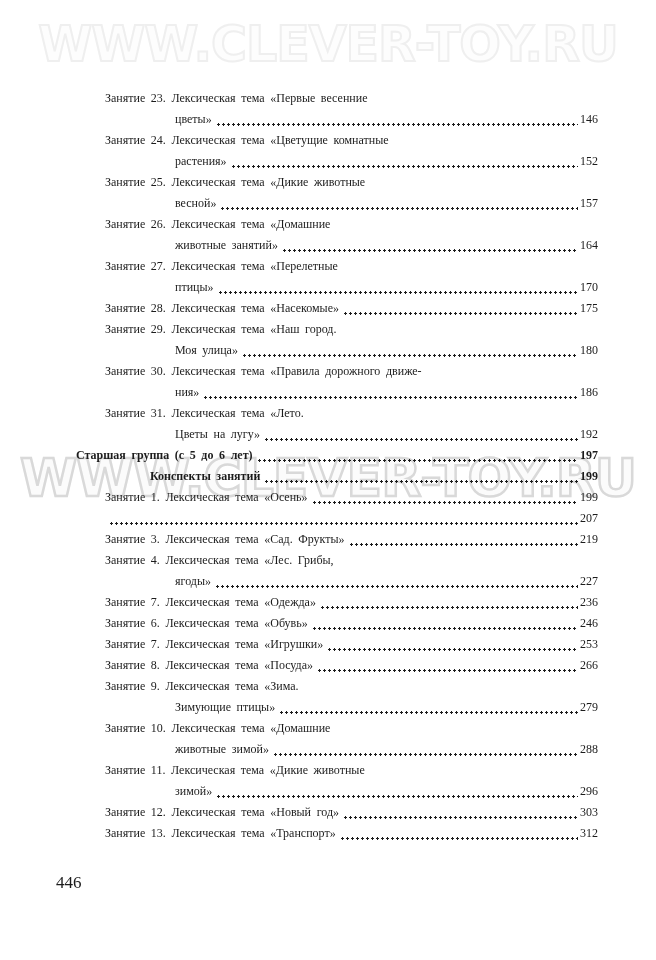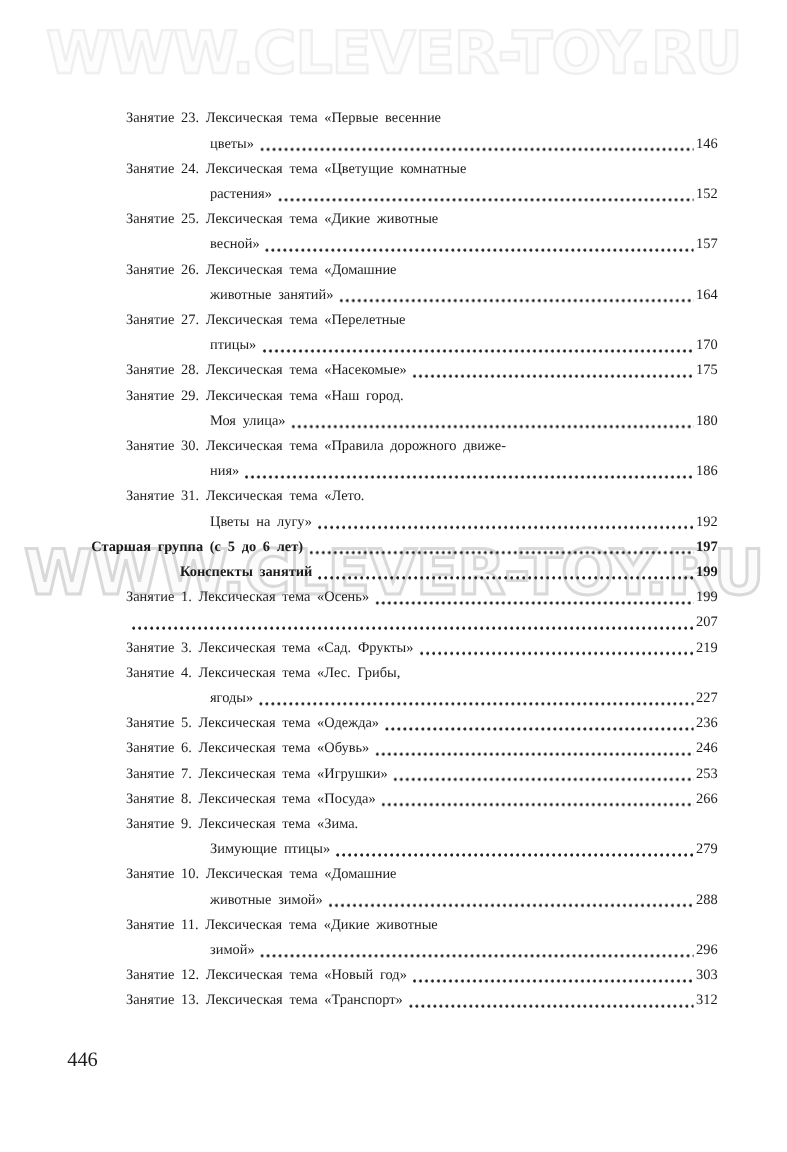--- a/index.html
+++ b/index.html
@@ -217,21 +217,21 @@
           <span class="txt">Занятие 4. Лексическая тема «Лес. Грибы,</span>
         </div>
         <div class="line l2">
           <span class="txt">ягоды»</span>
           <span class="dots"></span>
           <span class="pg">227</span>
         </div>
       </div>
       <div class="item entry">
         <div class="line l1">
-          <span class="txt">Занятие 5. Лексическая тема «Одежда»</span>
+          <span class="txt">Занятие 7. Лексическая тема «Одежда»</span>
           <span class="dots"></span>
           <span class="pg">236</span>
         </div>
       </div>
       <div class="item entry">
         <div class="line l1">
           <span class="txt">Занятие 6. Лексическая тема «Обувь»</span>
           <span class="dots"></span>
           <span class="pg">246</span>
         </div>

